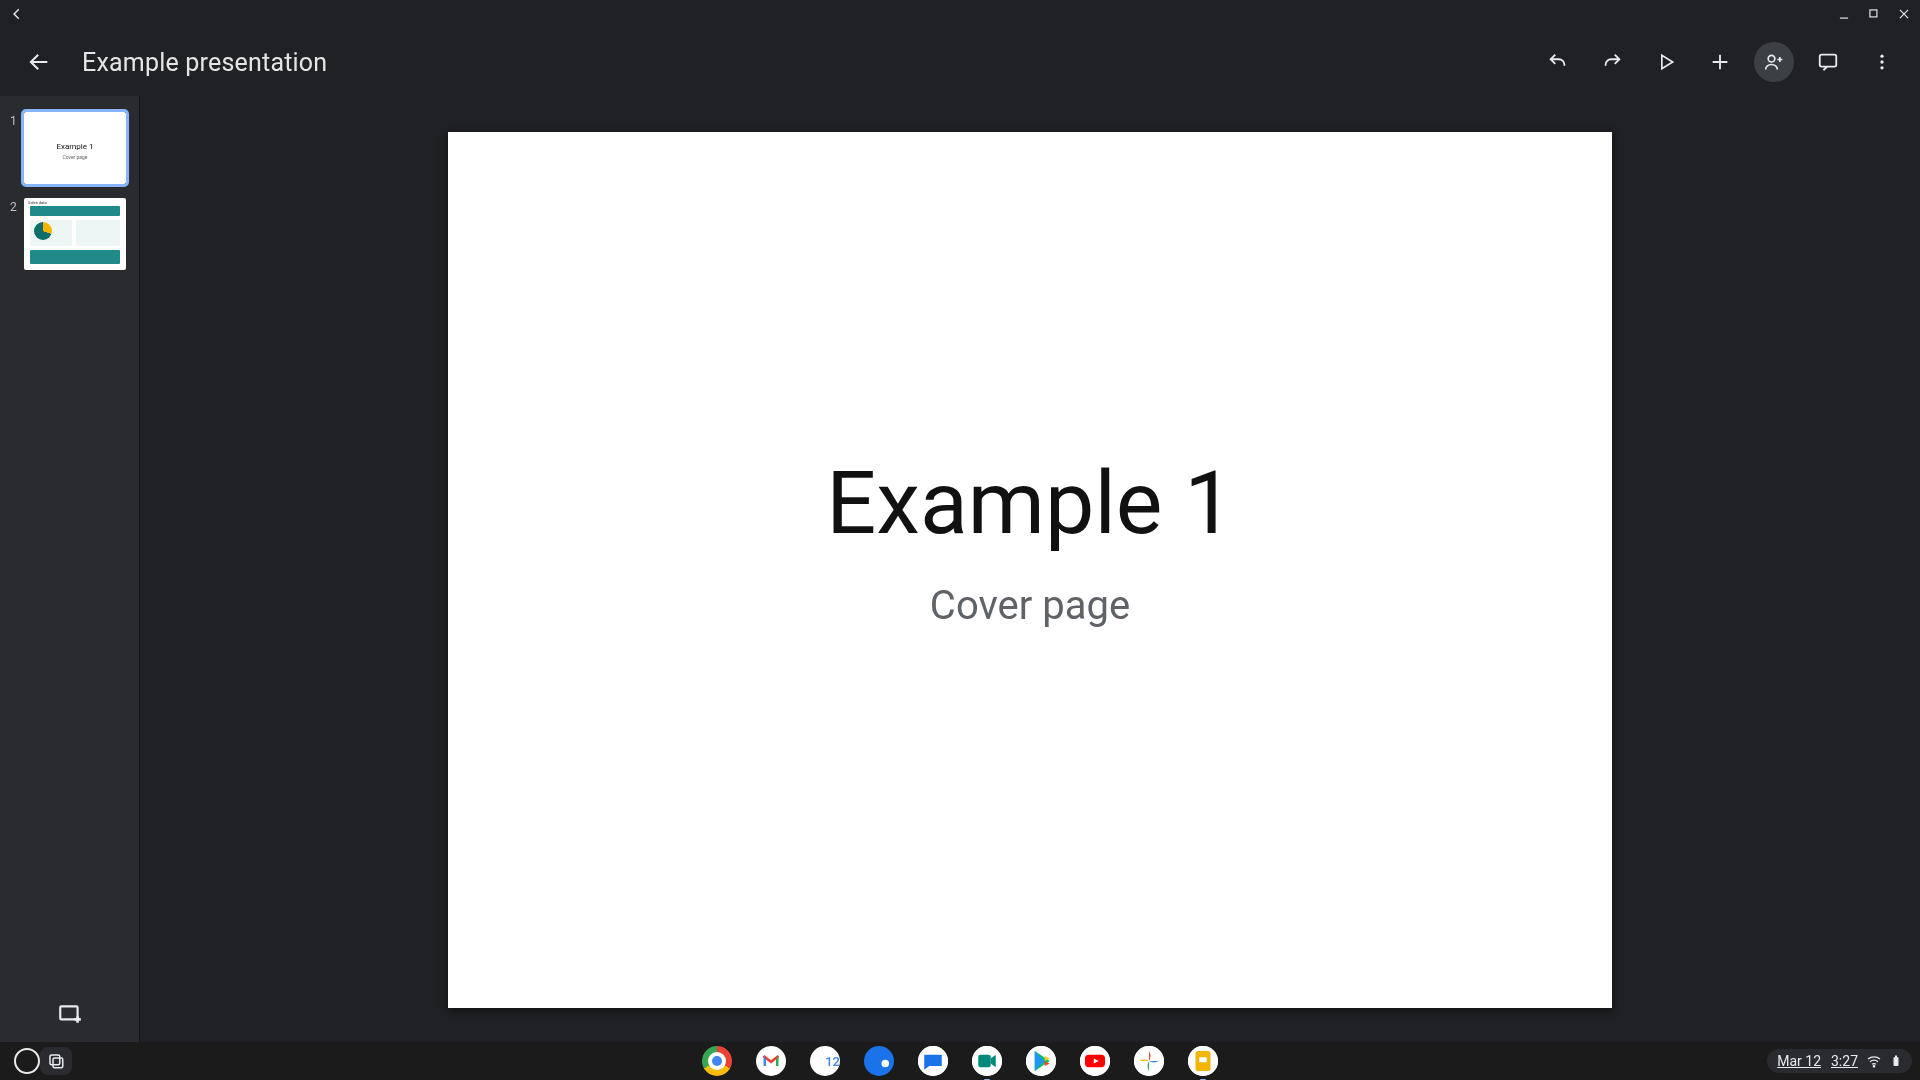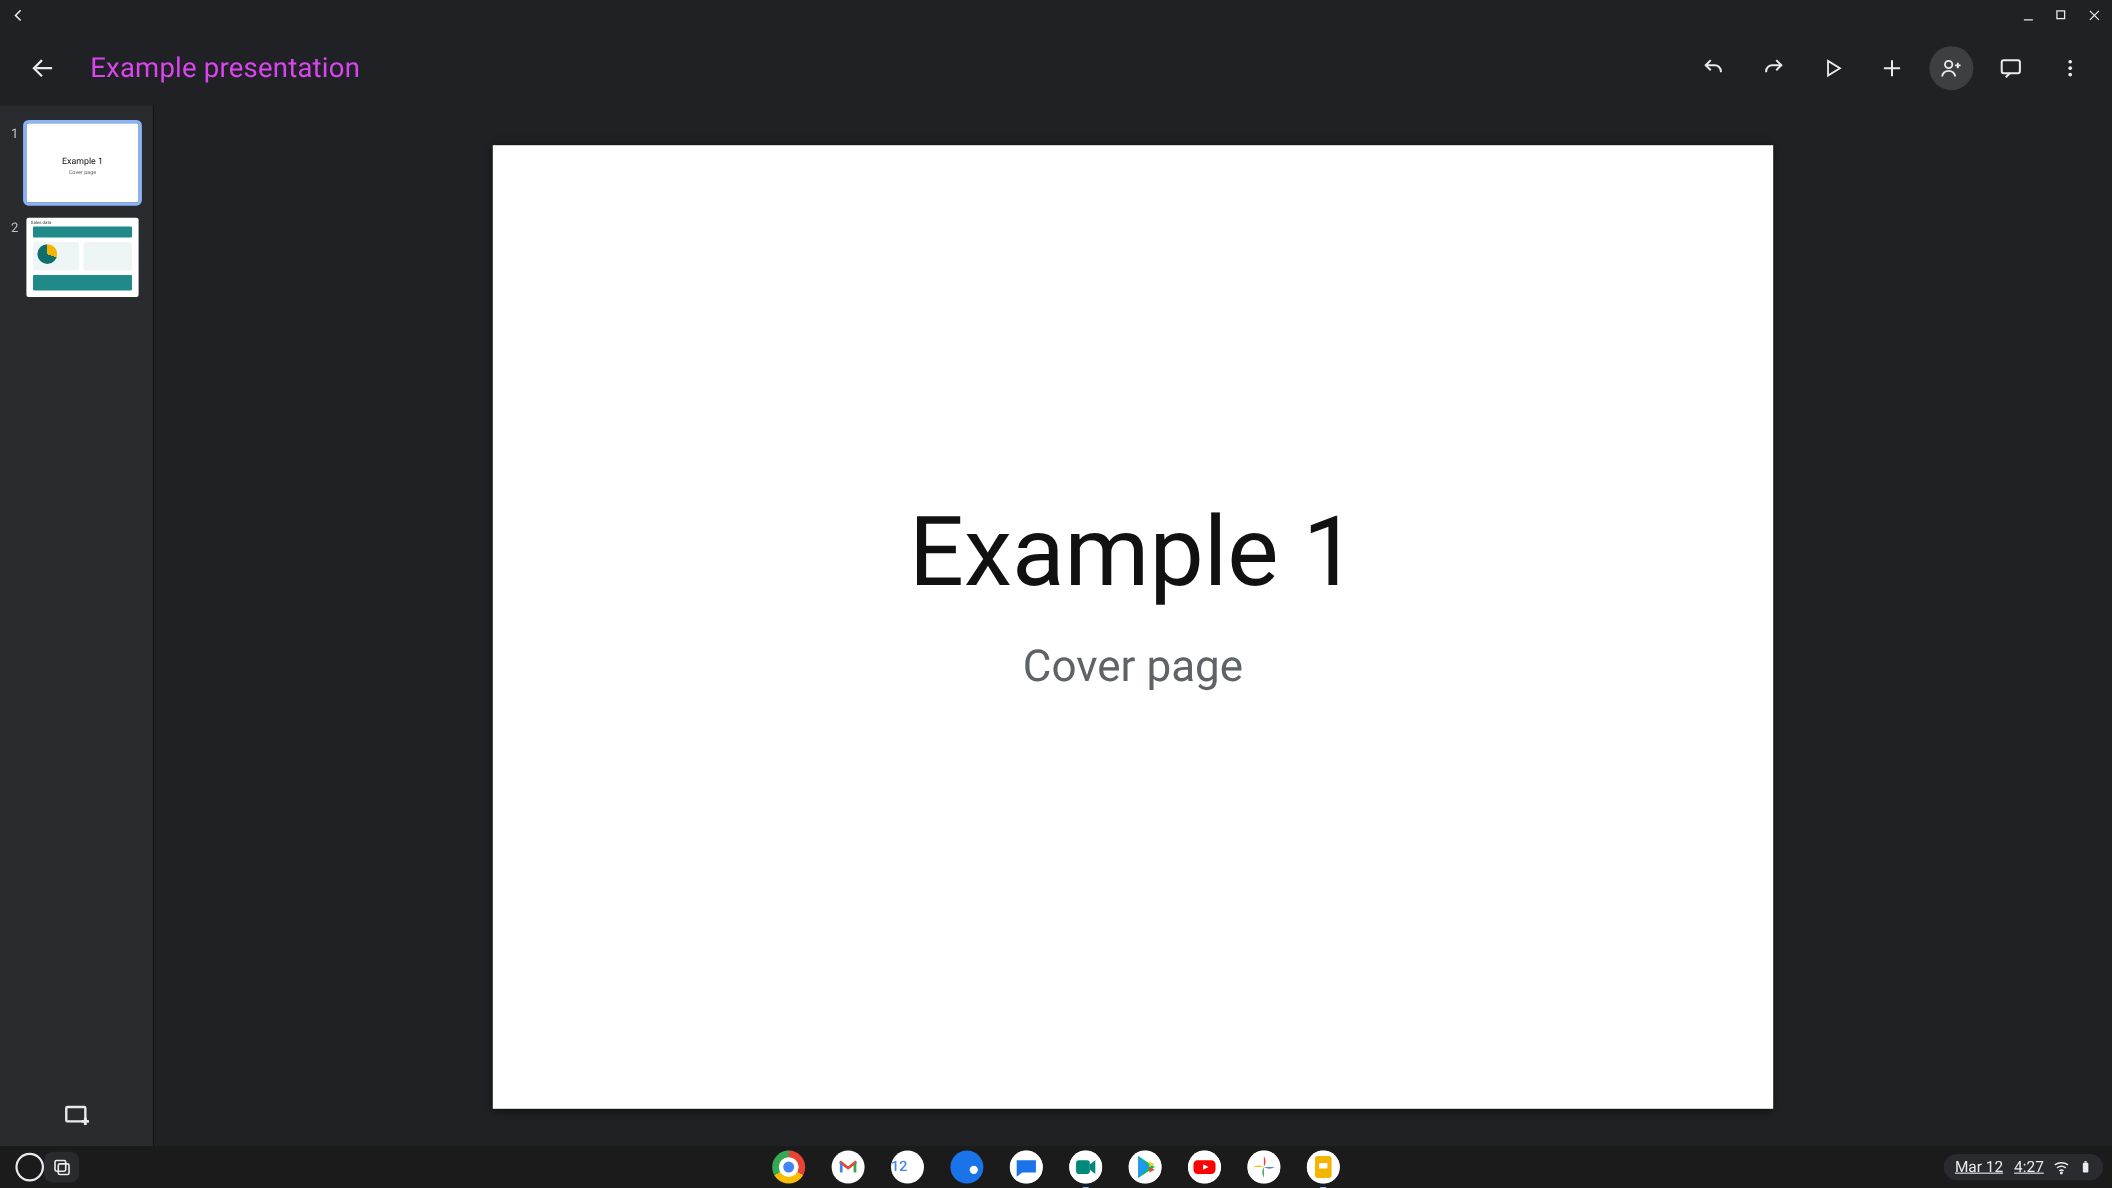--- a/index.html
+++ b/index.html
@@ -18,21 +18,21 @@
     position: absolute; right: 6px; top: 4px;
     display: flex; gap: 10px; align-items: center;
   }
   .win-btn { width: 20px; height: 20px; display:flex; align-items:center; justify-content:center; cursor:pointer; }
 
   
   .appbar {
     height: 68px;
     display: flex; align-items: center;
     padding: 0 18px 0 22px;
-    color: #d946ef;
+    color: #e5e5e5;
   }
   .appbar .back {
     width: 36px; height: 36px; border-radius: 50%;
     display:flex; align-items:center; justify-content:center;
     margin-right: 24px; cursor:pointer;
   }
   .appbar .title { font-size: 25px; font-weight: 400; letter-spacing: .2px; }
   .appbar .spacer { flex: 1; }
   .appbar .actions { display:flex; align-items:center; gap: 14px; }
   .appbar .ibtn {
@@ -118,21 +118,21 @@
     width:32px; height:28px; border-radius:8px; background:#2a2b2e;
     display:flex; align-items:center; justify-content:center; margin-right:10px; cursor:pointer;
   }
 
   
   .chrome   { background: conic-gradient(#ea4335 0 120deg,#fbbc05 120deg 240deg,#34a853 240deg 360deg); position:relative;}
   .chrome::before{content:"";position:absolute;top:6px;left:6px;width:18px;height:18px;border-radius:50%;background:#fff;}
   .chrome::after{content:"";position:absolute;top:10px;left:10px;width:10px;height:10px;border-radius:50%;background:#4285f4;}
   .gmail    { background:#fff; }
   .gmail svg{position:absolute;top:5px;left:5px;}
-  .cal      { background:#fff; display:flex;align-items:center;justify-content:flex-start;}
+  .cal      { background:#fff; display:flex;align-items:center;justify-content:flex-end;}
   .files    { background:#1a73e8; }
   .chat     { background:#fff; }
   .duo      { background:#fff; }
   .play     { background:#fff; }
   .yt       { background:#fff; }
   .photos   { background:#fff; }
   .keep     { background:#fff; }
 </style>
 </head>
 <body>
@@ -324,21 +324,21 @@
     <svg width="18" height="18" viewBox="0 0 24 24" fill="none" stroke="#e8eaed" stroke-width="2">
         <rect x="4" y="4" width="13" height="13" rx="2"></rect>
         <rect x="8" y="8" width="13" height="13" rx="2"></rect>
       </svg>
   </div>
   <div class="tray">
     <span class="pill">
       <span>Mar 12</span>
     </span>
     <span class="pill">
-      <span>4:27</span>
+      <span>3:27</span>
       <span>
         <svg width="16" height="16" viewBox="0 0 24 24" fill="none" stroke="#e8eaed" stroke-width="2">
             <path d="M3 9a15 15 0 0 1 18 0"></path>
             <path d="M6 13a10 10 0 0 1 12 0"></path>
             <path d="M9 17a5 5 0 0 1 6 0"></path>
             <circle cx="12" cy="20" r="1" fill="#e8eaed"></circle>
           </svg>
       </span>
       <span>
         <svg width="12" height="16" viewBox="0 0 24 24" fill="#e8eaed">

